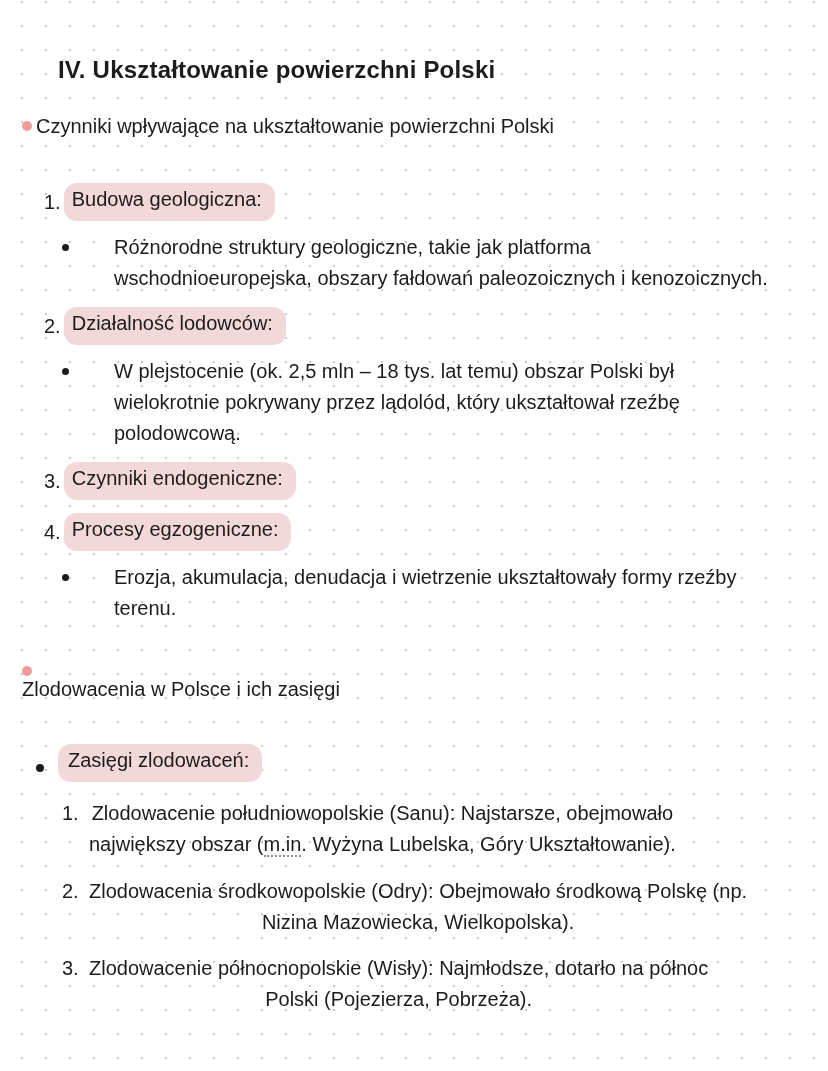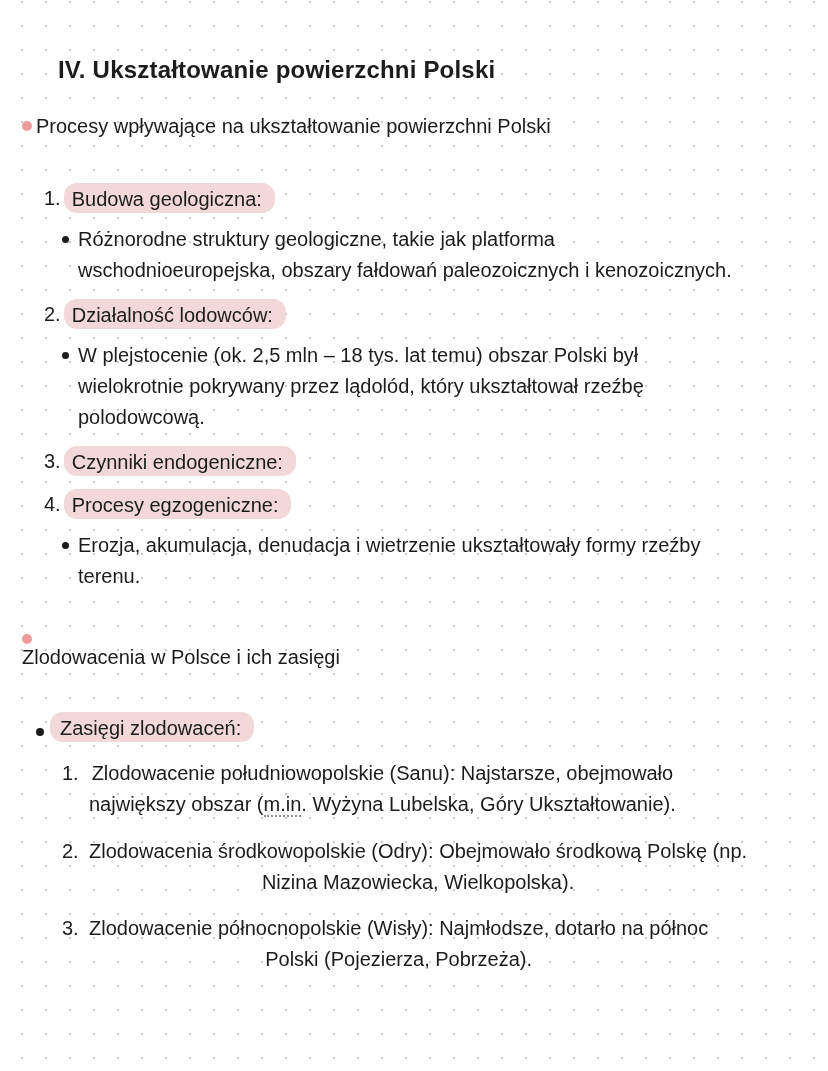--- a/index.html
+++ b/index.html
@@ -62,32 +62,32 @@
     margin: 13px 0 0 44px;
     font-size: 20px;
     line-height: 24px;
   }
   .sec-head-1 { margin-top: 44px; }
   .sec-num { margin-right: 3px; }
 
   .hl {
     background: #f2d8d8;
     border-radius: 13px;
-    padding: 4px 13px 2px 8px;
+    padding: 4px 13px 10px 8px;
   }
-  .hl-zas { padding-left: 10px; }
+  .hl-zas { padding-left: 10px; margin-left: 8px; }
 
   .sec-para {
     display: flex;
     align-items: flex-start;
     margin: 11px 0 0 62px;
     font-size: 20px;
     line-height: 31px;
   }
-  .sec-para .txt { white-space: pre-line; }
+  .sec-para .txt { white-space: pre-line; margin-left: 36px; }
 
   .zas-head {
     display: flex;
     align-items: center;
     margin: 42px 0 0 36px;
     font-size: 20px;
     line-height: 24px;
   }
 
   .gl-item {
@@ -109,21 +109,21 @@
 </style>
 </head>
 <body>
 
 <div class="page">
 
   <h1 class="title">IV. Ukształtowanie powierzchni Polski</h1>
 
   <div class="lead">
     <span class="dot"></span>
-    <span>Procesy wpływające na ukształtowanie powierzchni Polski</span>
+    <span>Czynniki wpływające na ukształtowanie powierzchni Polski</span>
   </div>
 
   <div class="sec-head sec-head-1">
     <span class="sec-num">1.</span>
     <span class="hl">Budowa geologiczna:</span>
   </div>
   <div class="sec-para">
     <span class="dot-small"></span>
     <span class="txt">Różnorodne struktury geologiczne, takie jak platforma
 wschodnioeuropejska, obszary fałdowań paleozoicznych i kenozoicznych.</span>

